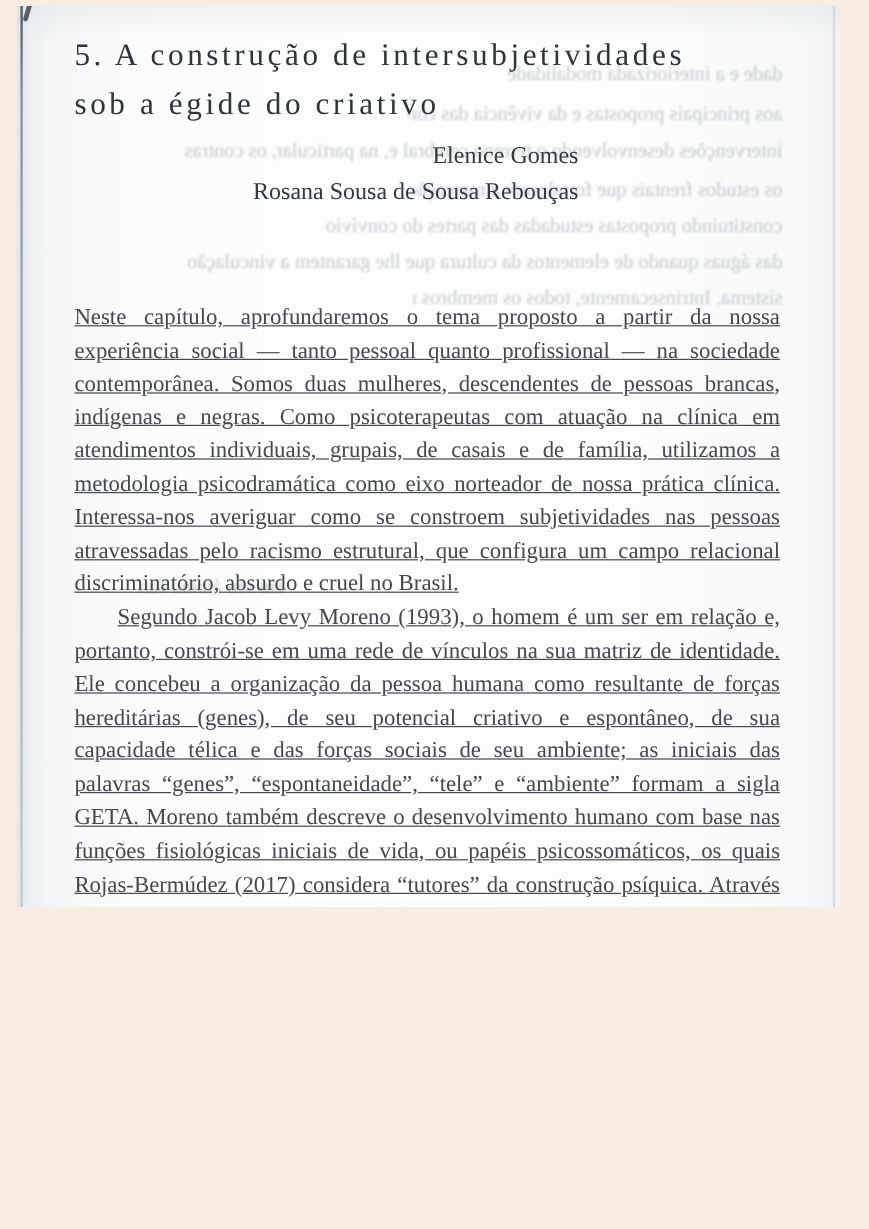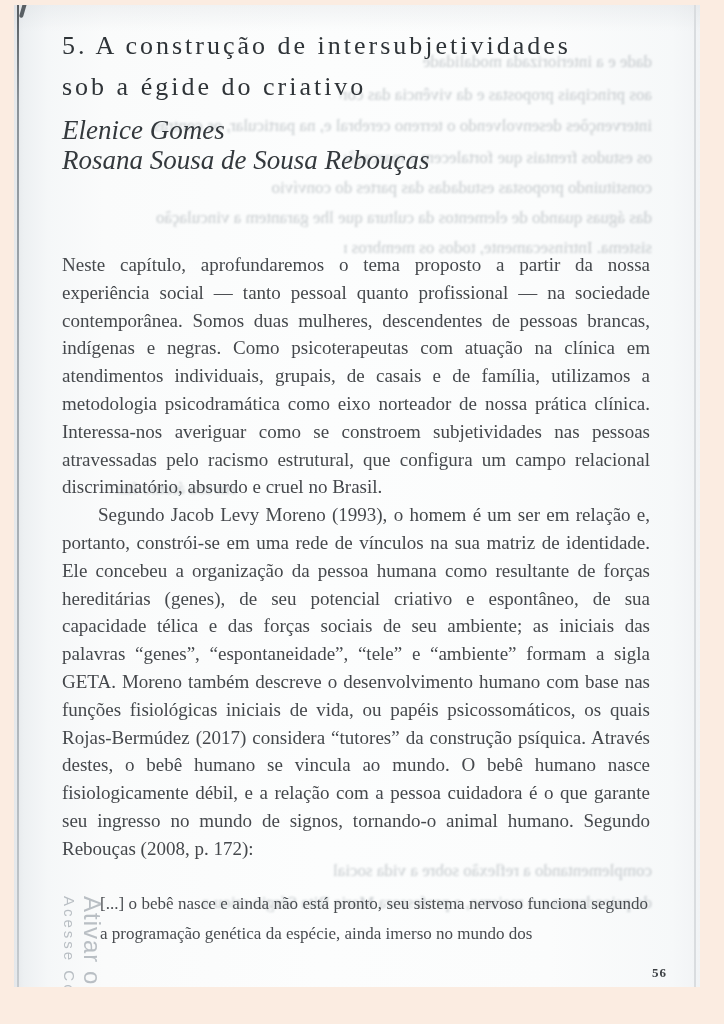--- a/index.html
+++ b/index.html
@@ -9,21 +9,21 @@
     position: relative;
     overflow: hidden;
     font-family: "Liberation Serif", serif;
   }
   .photo-frame { position: absolute; inset: 0; }
 
   
   .page {
     position: absolute;
     left: 14px; top: 5px;
-    width: 686px; height: 982px;
+    width: 686px; height: 751px;
     overflow: hidden;
     background:
       linear-gradient(180deg, rgba(190,196,202,0.18) 0, rgba(255,255,255,0) 26px),
       linear-gradient(90deg, #e4e7ea 0px, #edf0f2 10px, #f5f7f8 34px, #fafbfb 90px,
                       #fcfdfd 45%, #fbfcfc 78%, #f6f8f9 96%, #f1f3f5 100%);
   }
   
   .spine-line {
     position: absolute; left: 3px; top: 0; bottom: 0; width: 2px;
     background: linear-gradient(180deg, #565c60 0, #8b9298 10%, #a3aab0 35%, #aeb4b9 70%, #c6cbcf 100%);
@@ -63,33 +63,33 @@
   
   .chapter-title {
     position: absolute; left: 48px; top: 20px; width: 600px;
     margin: 0; font-weight: 400;
     font-size: 26px; line-height: 41px;
     letter-spacing: 3px;
     color: #2f3438;
   }
   .authors {
     position: absolute; left: 48px; top: 110px; width: 420px;
-    font-style: italic;
-    font-size: 27px; line-height: 30px;
+    font-size: 20px; line-height: 30px;
     color: #34393d;
+    text-align: right;
   }
 
   
   .body-text {
     position: absolute; left: 48px; top: 246px; width: 588px;
     color: #45484c;
     font-size: 19px; line-height: 27.8px;
     text-align: justify;
   }
-  .body-text p { margin: 0; }
+  .body-text p { margin: 0; text-decoration: underline; }
   .para-indent { text-indent: 36px; }
   .blockquote {
     margin-top: 26px !important;
     margin-left: 38px !important;
     width: 548px;
     font-size: 17px; line-height: 30.5px;
     color: #494c50;
   }
 
   .page-number {

